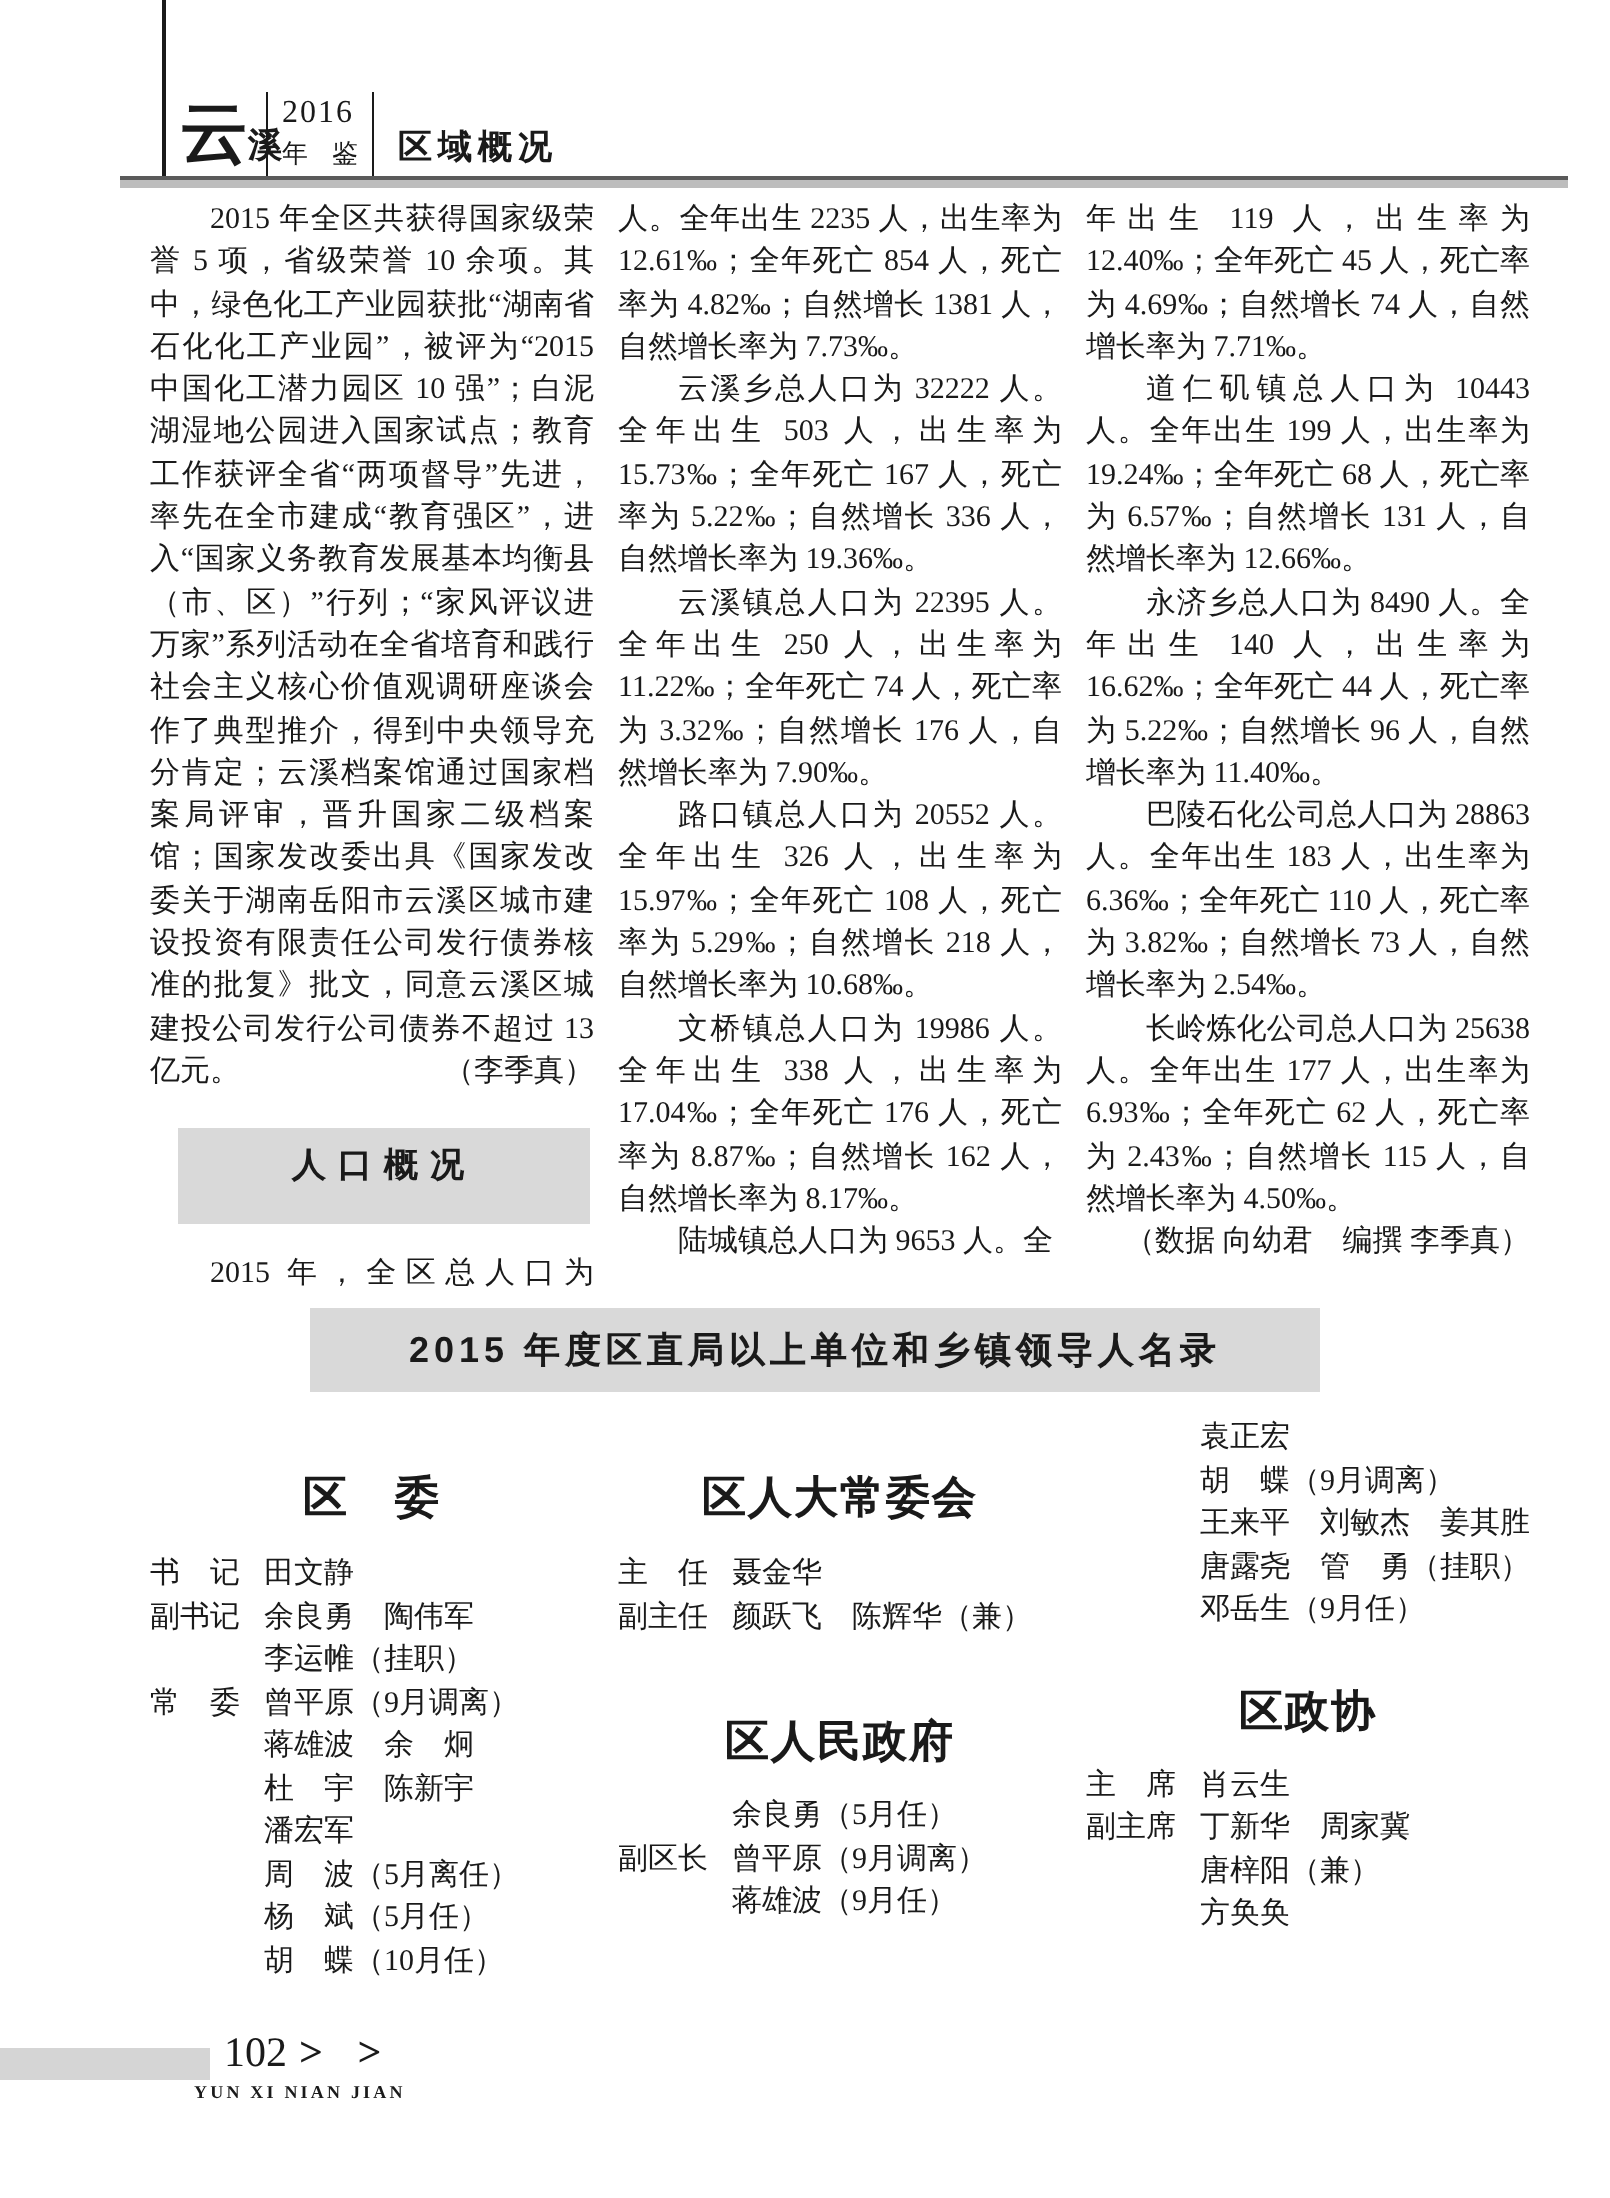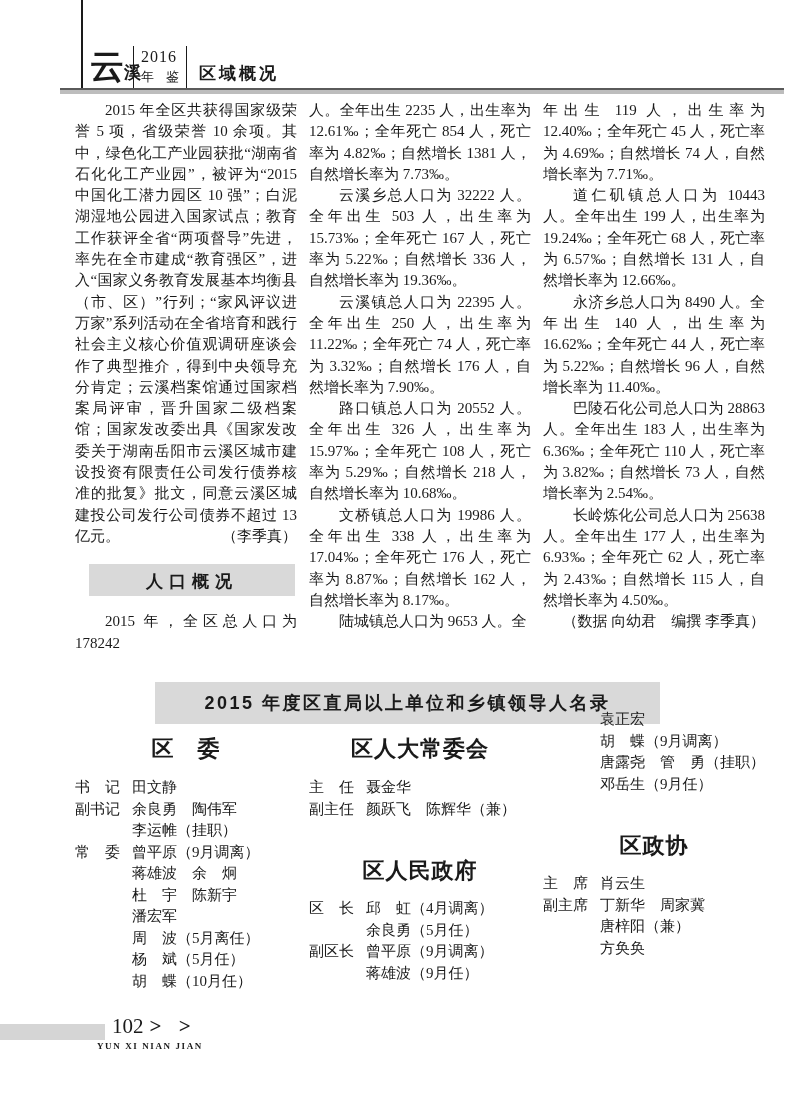--- a/index.html
+++ b/index.html
@@ -30,48 +30,48 @@
   
   .columns{
     position:absolute;left:75px;top:100px;width:690px;height:553px;
     display:flex;gap:12px;overflow:hidden;
   }
   .col{width:222px;flex:none;font-size:15px;line-height:21.3px;text-align:justify;}
   .col p{margin:0;padding:0;}
   .indent{text-indent:2em;}
   .byline{float:right;}
   .popbox{
-    margin:17px 2px 0 14px;height:32px;line-height:38px;background:#d9d9d9;
-    text-align:center;font-family:Liberation Mono, monospace;
+    margin:17px 2px 0 14px;height:48px;line-height:38px;background:#d9d9d9;
+    text-align:center;font-family:Liberation Serif, serif;
     font-weight:bold;font-size:17px;letter-spacing:6px;text-indent:0;
   }
   .lead{margin-top:15px !important;}
   .credits{text-align:right;text-indent:0;}
   
   .banner{
-    position:absolute;left:155px;top:682px;width:505px;height:42px;line-height:42px;
+    position:absolute;left:155px;top:654px;width:505px;height:42px;line-height:42px;
     background:#d9d9d9;text-align:center;
     font-family:"Liberation Sans","DejaVu Sans",sans-serif;
     font-weight:bold;font-size:18px;letter-spacing:2.5px;
   }
   .directory{
     position:absolute;left:75px;top:696px;width:690px;height:326px;
     display:flex;gap:12px;overflow:hidden;
   }
   .dcol{width:222px;flex:none;font-size:15px;}
   .dtitle{
     text-align:center;font-weight:bold;font-size:22px;line-height:30px;
     margin:0;letter-spacing:1px;
   }
   .mt-title1{margin-top:38px;}
   .rows{margin-top:13px;}
   .rows-tight{margin-top:12px;}
   .rows-cont{}
   .mt-title2{margin-top:36px;}
-  .mt-title2b{margin-top:36px;font-family:Liberation Serif, serif;}
+  .mt-title2b{margin-top:24px;font-family:Liberation Serif, serif;}
   .drow{display:flex;line-height:21.5px;}
   .dl{width:57px;flex:none;}
   .dn{flex:1;}
   
   .footer-bar{position:absolute;left:0;top:1024px;width:105px;height:16px;background:#d5d5d5;}
   .pagenum{position:absolute;left:112px;top:1014px;font-size:21px;}
   .pagenum .arrows{font-weight:bold;letter-spacing:6px;margin-left:6px;}
   .pinyin{
     position:absolute;left:97px;top:1041px;font-size:9px;font-weight:bold;
     letter-spacing:1.6px;
@@ -187,24 +187,20 @@
             <span class="dl">副主任</span>
             <span class="dn">颜跃飞　陈辉华（兼）</span>
           </div>
         <div class="drow">
             <span class="dl"></span>
           </div>
       </div>
       <h2 class="dtitle mt-title2">区人民政府</h2>
       <div class="rows rows-tight">
         <div class="drow">
-            <span class="dl">区　长</span>
-            <span class="dn">邱　虹（4月调离）</span>
-          </div>
-        <div class="drow">
             <span class="dl"></span>
             <span class="dn">余良勇（5月任）</span>
           </div>
         <div class="drow">
             <span class="dl">副区长</span>
             <span class="dn">曾平原（9月调离）</span>
           </div>
         <div class="drow">
             <span class="dl"></span>
             <span class="dn">蒋雄波（9月任）</span>
@@ -214,20 +210,24 @@
 
     <div class="dcol">
       <div class="rows rows-cont">
         <div class="drow">
             <span class="dl"></span>
             <span class="dn">袁正宏</span>
           </div>
         <div class="drow">
             <span class="dl"></span>
             <span class="dn">胡　蝶（9月调离）</span>
+          </div>
+        <div class="drow">
+            <span class="dl"></span>
+            <span class="dn">王来平　刘敏杰　姜其胜</span>
           </div>
         <div class="drow">
             <span class="dl"></span>
             <span class="dn">唐露尧　管　勇（挂职）</span>
           </div>
         <div class="drow">
             <span class="dl"></span>
             <span class="dn">邓岳生（9月任）</span>
           </div>
       </div>

